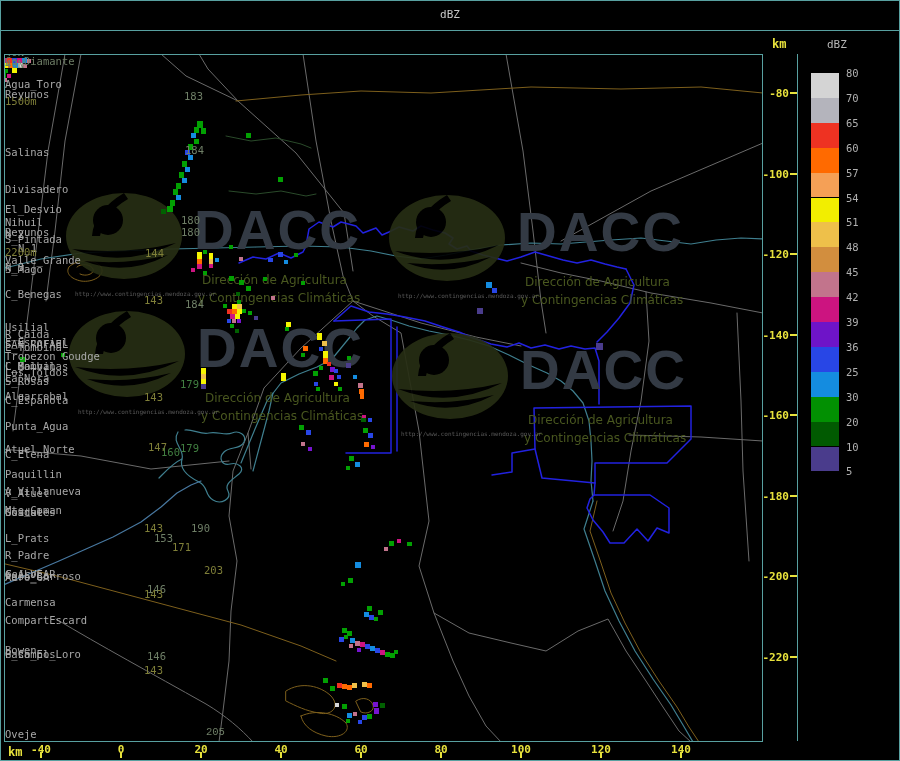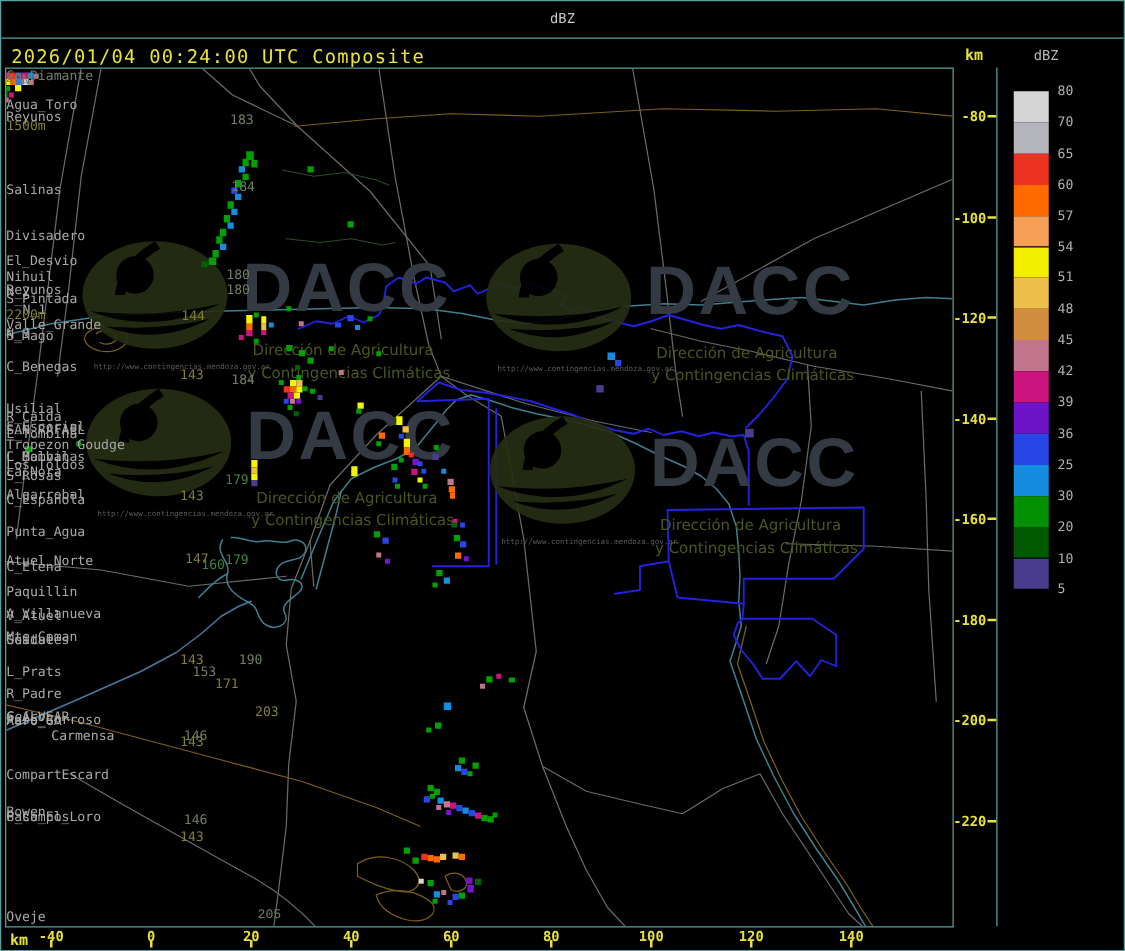--- a/index.html
+++ b/index.html
@@ -37,21 +37,20 @@
 </style>
 </head>
 <body>
 
 <div id="app">
 
   <div class="titlebar">
     <div class="title">dBZ</div>
   </div>
 
-  <div class="timestamp">2026/01/04 00:24:00 UTC Composite</div>
   <div class="km-top">km</div>
   <div class="legend-title">dBZ</div>
 
   <div id="map">
     <svg width="757" height="686">
       <g transform="translate(-4,-54)" fill="none" stroke-linecap="round" stroke-linejoin="round">
 
         <g stroke="#6a6a6a" stroke-width="1">
           <path d="M302,53 L315,140 330,220 342,275 352,300"></path>
           <path d="M237,100 L295,152 343,212 352,270"></path>
@@ -394,21 +393,21 @@
         <div class="ml n" style="top: 174px;">N_2</div>
         <div class="ml d" style="left: 176px; top: 172px;">180</div>
         <div class="ml g" style="left: 175px; top: 324px;">179</div>
         <div class="ml n" style="top: 514px;">G_ALVEAR</div>
         <div class="ml n" style="top: 452px;">Soitue</div>
         <div class="ml n" style="top: 590px;">Bowen</div>
         <div class="ml n" style="top: 517px;">Aero_GA</div>
         <div class="ml r" style="left: 139px; top: 534px;">143</div>
         <div class="ml n" style="top: 188px; padding-left: 13px;">N_1</div>
         <div class="ml n" style="top: 162px;">Nihuil</div>
-        <div class="ml n" style="top: 529px; margin-left: 36px;">Carmensa</div>
+        <div class="ml n" style="top: 542px;">Carmensa</div>
         <div class="ml n" style="top: 34px;">Reyunos</div>
         <div class="ml d" style="left: 176px; top: 160px;">180</div>
         <div class="ml d" style="left: 180px; top: 244px;">184</div>
         <div class="ml n" style="top: 312px;">Los_Toldos</div>
         <div class="ml g" style="left: 175px; top: 388px;">179</div>
         <div class="ml d" style="left: 186px; top: 468px;">190</div>
         <div class="ml n" style="top: 366px;">Punta_Agua</div>
         <div class="ml n" style="top: 516px;">Paso_Borroso</div>
         <div class="ml d" style="left: 180px; top: 90px;">184</div>
         <div class="ml d" style="left: 179px; top: 36px;">183</div>

